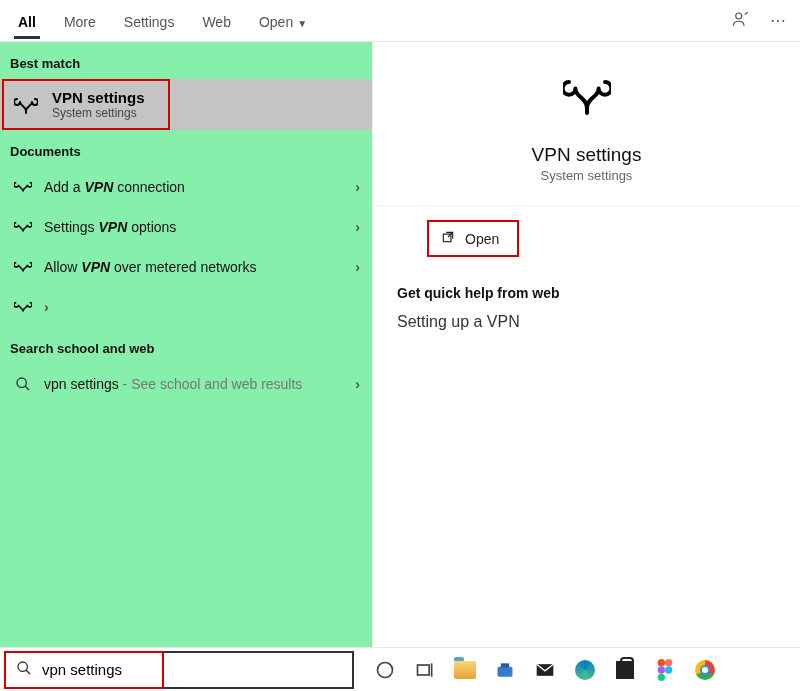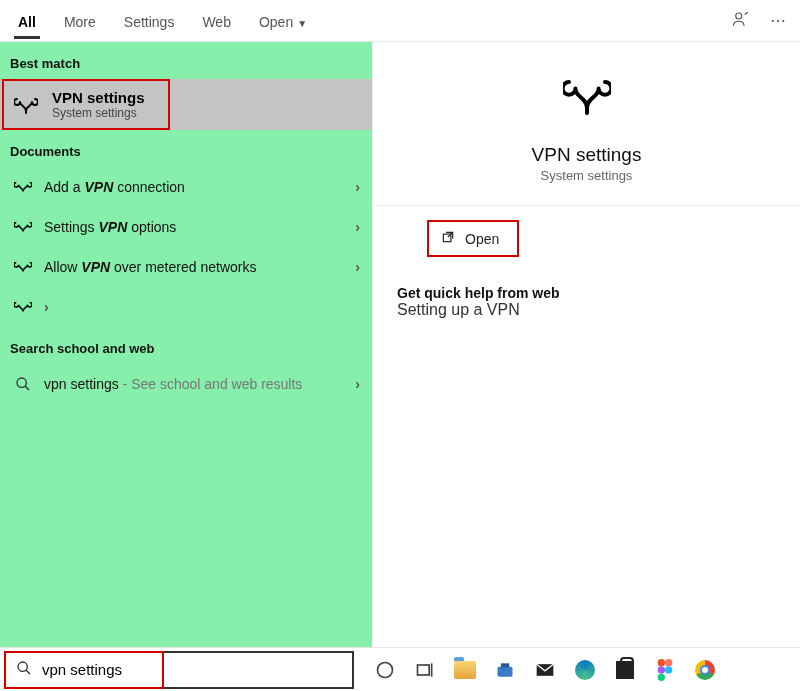--- a/index.html
+++ b/index.html
@@ -41,21 +41,21 @@
     .preview-top { display: flex; flex-direction: column; align-items: center; padding: 30px 10px 22px; border-bottom: 1px solid #eee; }
     .preview-icon svg { width: 48px; height: 48px; }
     .preview-title { font-size: 19px; margin-top: 20px; color: #111; }
     .preview-sub { font-size: 13px; color: #666; margin-top: 2px; }
     
     .actions { padding: 14px 18px 10px; }
     .action-open { display: inline-flex; align-items: center; gap: 10px; padding: 8px 18px 8px 12px; font-size: 14px; color: #222; cursor: pointer; border: 2px solid #d40000; margin-left: 36px; }
     .action-open .ic { font-size: 14px; }
     
     .quick-help { padding: 18px 24px; }
-    .quick-help h4 { font-size: 14px; font-weight: 600; color: #111; }
+    .quick-help h4 { font-size: 14px; font-weight: 600; margin-bottom: 12px; color: #111; }
     .quick-help .link { font-size: 16px; color: #333; cursor: pointer; }
     
     
     .taskbar { height: 44px; background: #fff; border-top: 1px solid #e8e8e8; display: flex; align-items: center; padding: 0 6px 0 0; }
     .searchbox { display: flex; align-items: center; width: 350px; height: 38px; border: 2px solid #333; margin: 3px 4px; position: relative; }
     .searchbox .hl { position: absolute; top: -2px; left: -2px; width: 160px; bottom: -2px; border: 2px solid #d40000; pointer-events: none; }
     .searchbox .sic { padding: 0 10px; color: #333; font-size: 16px; }
     .searchbox input { border: none; outline: none; font-size: 15px; flex: 1; background: transparent; }
     .task-icons { display: flex; align-items: center; gap: 6px; margin-left: 10px; }
     .task-icons .ti { width: 34px; height: 34px; display: flex; align-items: center; justify-content: center; font-size: 18px; cursor: pointer; }

